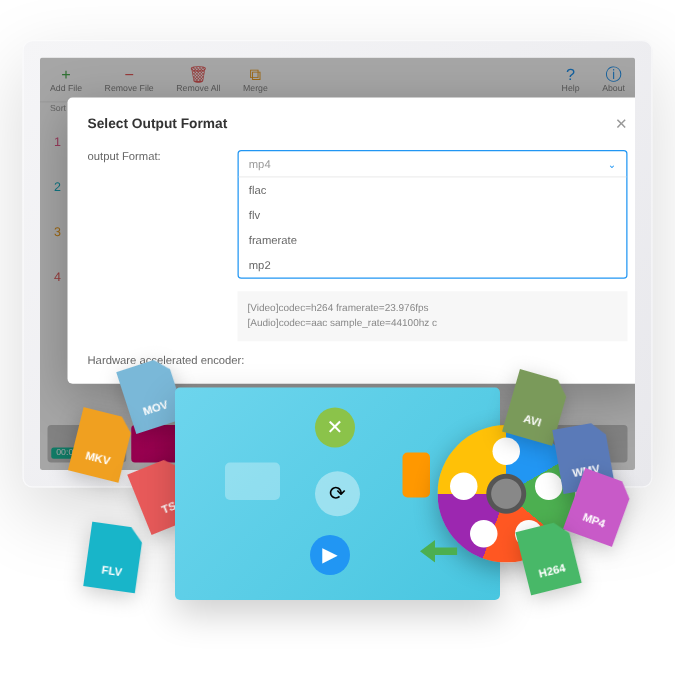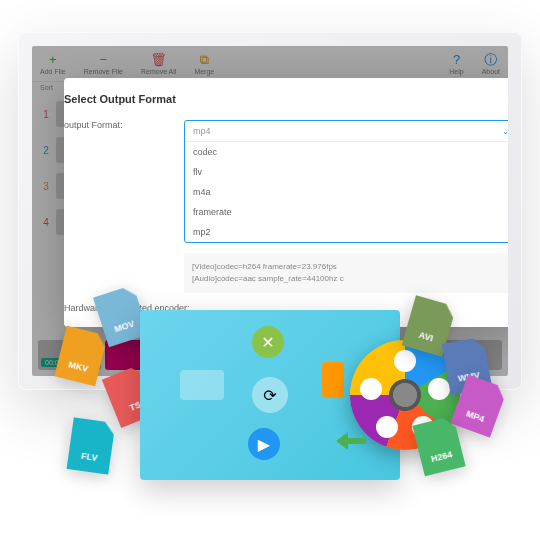--- a/index.html
+++ b/index.html
@@ -21,21 +21,21 @@
 .row-num.c1{color:#e85a8c}.row-num.c2{color:#18b5c9}.row-num.c3{color:#f0a020}.row-num.c4{color:#e85a5a}
 .thumb{width:40px;height:26px;background:#ddd;border-radius:2px}
 .row-text{flex:1;font-size:7px;color:#666}
 .row-time{font-size:7px;color:#888;width:40px}
 .bottom-strip{position:absolute;bottom:0;left:0;right:0;height:42px;display:flex;gap:4px;padding:6px;background:#fff}
 .clip{flex:1;background:#c8c8c8;border-radius:3px;position:relative;display:flex;align-items:flex-end;padding:3px}
 .clip.pink{background:linear-gradient(135deg,#f08,#c06)}
 .badge{background:#1abc9c;color:#fff;padding:1px 4px;font-size:7px;border-radius:2px}.badge.or{background:#f0a020}
 
 .overlay{position:absolute;inset:0;background:rgba(0,0,0,.35)}
-.modal{position:absolute;top:32px;left:32px;right:-10px;background:#fff;border-radius:4px;box-shadow:0 10px 40px rgba(0,0,0,.25);padding:14px 0;font-size:9px}
+.modal{position:absolute;top:32px;left:22px;right:-10px;background:#fff;border-radius:4px;box-shadow:0 10px 40px rgba(0,0,0,.25);padding:14px 16px;font-size:9px}
 .modal-head{display:flex;justify-content:space-between;align-items:center;margin-bottom:14px}
 .modal-title{font-size:11px;font-weight:600;color:#333}
 .close-x{color:#999;cursor:pointer;font-size:12px}
 .form-row{display:flex;align-items:flex-start;margin-bottom:10px;color:#666}
 .lbl{width:120px;color:#666}
 .select-box{flex:1;border:1px solid #2196F3;border-radius:3px;position:relative}
 .select-val{padding:5px 8px;color:#999;font-size:9px;display:flex;justify-content:space-between;align-items:center}
 .dropdown{border-top:1px solid #eee;max-height:120px;overflow:hidden}
 .opt{padding:5px 8px;color:#666;font-size:9px}
 .profile-box{background:#f7f7f7;padding:8px;margin:8px 0 8px 120px;font-size:8px;color:#888;line-height:1.5}
@@ -156,23 +156,22 @@
     <div class="close-x">✕</div>
   </div>
   <div class="form-row">
     <div class="lbl">output Format:</div>
     <div class="select-box">
       <div class="select-val">
                 <span>mp4</span>
                 <span class="chev">⌄</span>
               </div>
       <div class="dropdown">
-        <div class="opt">codec</div>
+        <div class="opt">flac</div>
         <div class="opt">flv</div>
-        <div class="opt">m4a</div>
         <div class="opt">framerate</div>
         <div class="opt">mp2</div>
 
       </div>
     </div>
   </div>
   <div class="profile-box">
     <div>[Video]codec=h264 framerate=23.976fps</div>
     <div>[Audio]codec=aac sample_rate=44100hz c</div>
   </div>

